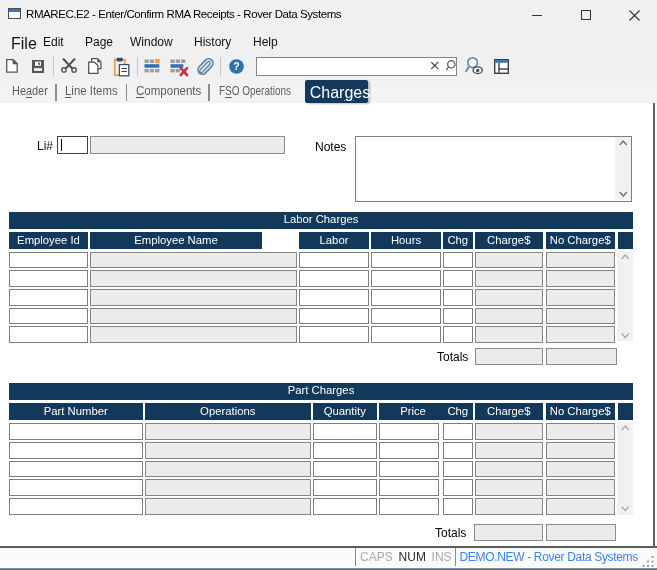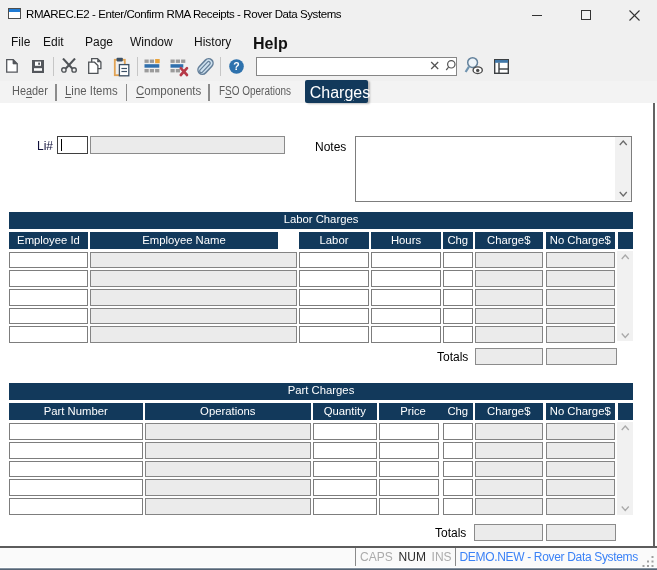--- a/index.html
+++ b/index.html
@@ -18,26 +18,26 @@
 <div class="ab" style="left:8px;top:8px;width:13px;height:11px;border:1px solid #4d4d4d;background:#fff;">
     <div style="position:absolute;left:0;top:0;width:11px;height:3px;background:#1f7bd4;"></div>
   </div>
 <div class="t" style="left:26px;top:7.5px;font-size:11.5px;letter-spacing:-0.42px;color:#000;">RMAREC.E2 - Enter/Confirm RMA Receipts - Rover Data Systems</div>
 <svg class="ab" style="left:525px;top:0" width="132" height="30" viewBox="0 0 132 30">
     <line x1="7" y1="15.5" x2="17" y2="15.5" stroke="#333" stroke-width="1"></line>
     <rect x="56.5" y="10.5" width="9" height="9" fill="none" stroke="#333" stroke-width="1"></rect>
     <line x1="104.5" y1="10.5" x2="114.5" y2="20.5" stroke="#333" stroke-width="1.1"></line>
     <line x1="114.5" y1="10.5" x2="104.5" y2="20.5" stroke="#333" stroke-width="1.1"></line>
   </svg>
-<div class="t" style="left:11px;top:34.5px;font-size:12px;color:#111;">File</div>
+<div class="t" style="left:11px;top:34.5px;font-size:16px;color:#111;">File</div>
 <div class="t" style="left:43px;top:34.5px;font-size:12px;color:#111;">Edit</div>
 <div class="t" style="left:85px;top:34.5px;font-size:12px;color:#111;">Page</div>
 <div class="t" style="left:130px;top:34.5px;font-size:12px;color:#111;text-align:right;">Window</div>
 <div class="t" style="left:194px;top:34.5px;font-size:12px;color:#111;">History</div>
-<div class="t" style="left:253px;top:34.5px;font-size:16px;color:#111;font-weight:bold;">Help</div>
+<div class="t" style="left:253px;top:34.5px;font-size:12px;color:#111;">Help</div>
 <div class="ab" style="left:52.6px;top:57px;width:1px;height:19px;background:#c6c6c6;"></div>
 <div class="ab" style="left:136.5px;top:57px;width:1px;height:19px;background:#c6c6c6;"></div>
 <div class="ab" style="left:219.6px;top:57px;width:1px;height:19px;background:#c6c6c6;"></div>
 <svg class="ab" style="left:6px;top:59px" width="12" height="14" viewBox="0 0 12 14">
     <path d="M0.7 0.7 h6.5 l4 4 v8.5 h-10.5 z" fill="#fff" stroke="#54575c" stroke-width="1.3"></path>
     <path d="M7 0.7 v4.2 h4.2 z" fill="#54575c" stroke="#54575c" stroke-width="0.8"></path>
   </svg>
 <svg class="ab" style="left:32px;top:59.5px" width="12" height="13" viewBox="0 0 12 13">
     <path d="M0 0 h12 v13 h-12 z" fill="#54575c"></path>
     <rect x="3" y="1.6" width="6" height="4.2" fill="#fff"></rect>
@@ -143,21 +143,21 @@
 <div class="ab" style="left:355px;top:136px;width:277px;height:65.5px;background:#fff;border:1px solid #7d7d7d;"></div>
 <div class="ab" style="left:614.5px;top:137.2px;width:16.5px;height:63px;background:#f1f1f1;">
     <svg width="16.5" height="63" style="position:absolute;left:0;top:0">
       <path d="M4.75 8 l3.5 -4 l3.5 4" fill="none" stroke="#6b6b6b" stroke-width="1.3"></path>
       <path d="M4.75 55 l3.5 4 l3.5 -4" fill="none" stroke="#6b6b6b" stroke-width="1.3"></path>
     </svg>
   </div>
 <div class="ab" style="left:9px;top:212px;width:624px;height:16.5px;background:#12395b;"></div>
 <div class="t ctr" style="left:321px;top:213.2px;font-size:11.3px;color:#fff;">Labor Charges</div>
 <div class="hcell" style="left:9px;top:231.5px;width:79px;height:17px;line-height:17px;">Employee Id</div>
-<div class="hcell" style="left:90px;top:231.5px;width:188px;height:17px;line-height:17px;">Employee Name</div>
+<div class="hcell" style="left:90px;top:231.5px;width:172px;height:17px;line-height:17px;">Employee Name</div>
 <div class="hcell" style="left:299px;top:231.5px;width:70px;height:17px;line-height:17px;">Labor</div>
 <div class="hcell" style="left:371px;top:231.5px;width:70px;height:17px;line-height:17px;">Hours</div>
 <div class="hcell" style="left:443px;top:231.5px;width:29.5px;height:17px;line-height:17px;">Chg</div>
 <div class="hcell" style="left:474.5px;top:231.5px;width:68.5px;height:17px;line-height:17px;">Charge$</div>
 <div class="hcell" style="left:545.5px;top:231.5px;width:69.5px;height:17px;line-height:17px;">No Charge$</div>
 <div class="hcell" style="left:617.5px;top:231.5px;width:15.5px;height:17px;"></div>
 <div class="cell" style="left:9px;top:251.5px;width:79px;height:16.8px;"></div>
 <div class="cellg" style="left:90px;top:251.5px;width:207px;height:16.8px;"></div>
 <div class="cell" style="left:299px;top:251.5px;width:70px;height:16.8px;"></div>
 <div class="cell" style="left:371px;top:251.5px;width:70px;height:16.8px;"></div>

